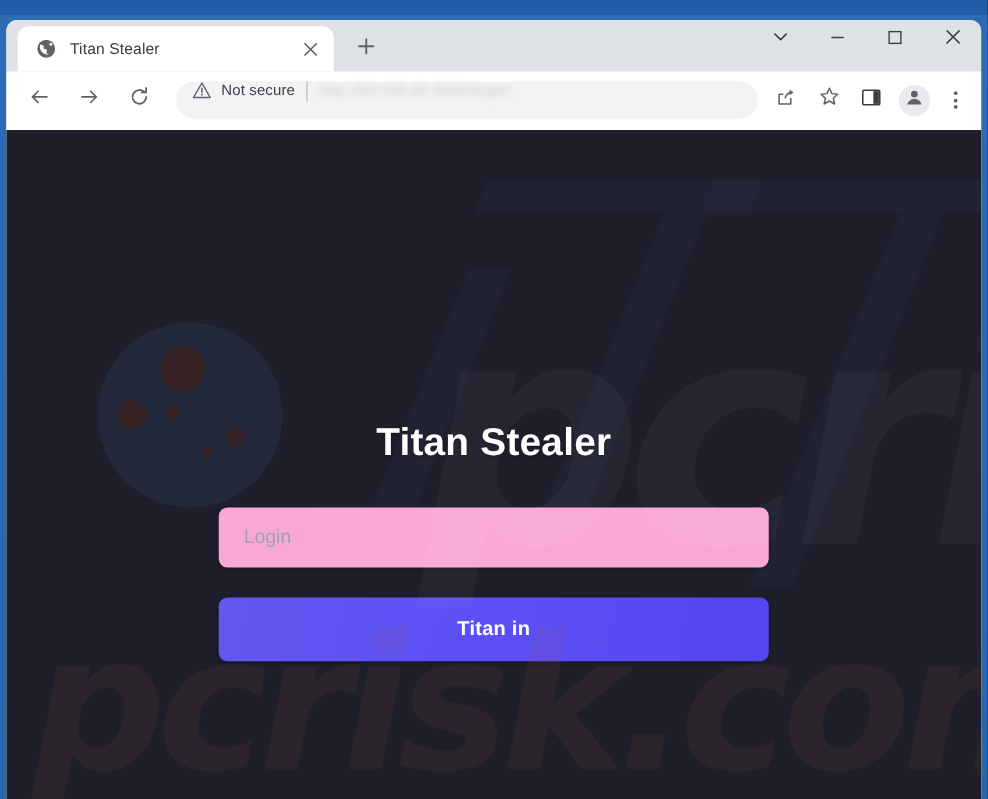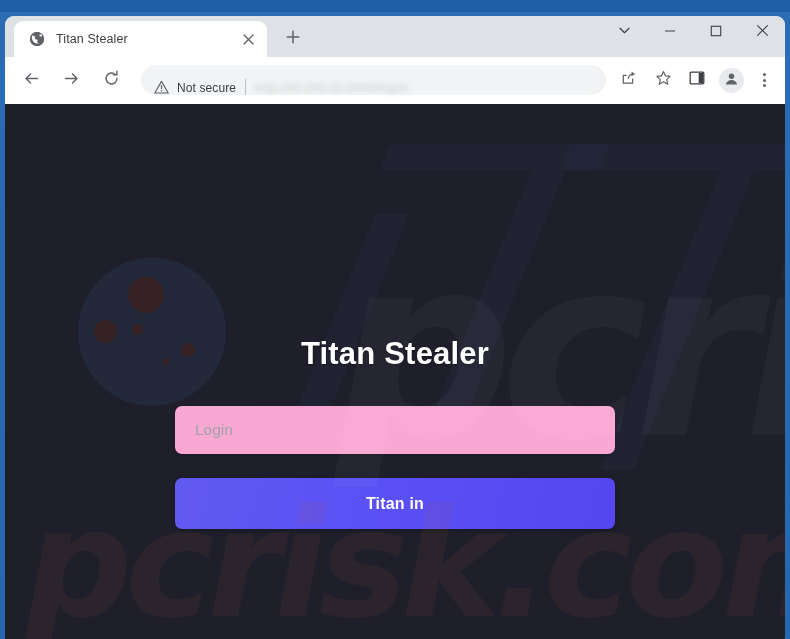--- a/index.html
+++ b/index.html
@@ -116,21 +116,21 @@
     flex: 0 0 30px;
   }
 
   .omnibox {
     flex: 1;
     height: 30px;
     margin: 0 6px 0 10px;
     background: #f1f3f4;
     border-radius: 15px;
     display: flex;
-    align-items: flex-end;
+    align-items: flex-start;
     padding: 0 12px;
     min-width: 0;
   }
 
   .warn-icon {
     flex: 0 0 17px;
     display: flex; align-items: center; justify-content: center;
     margin-right: 7px;
   }
 

